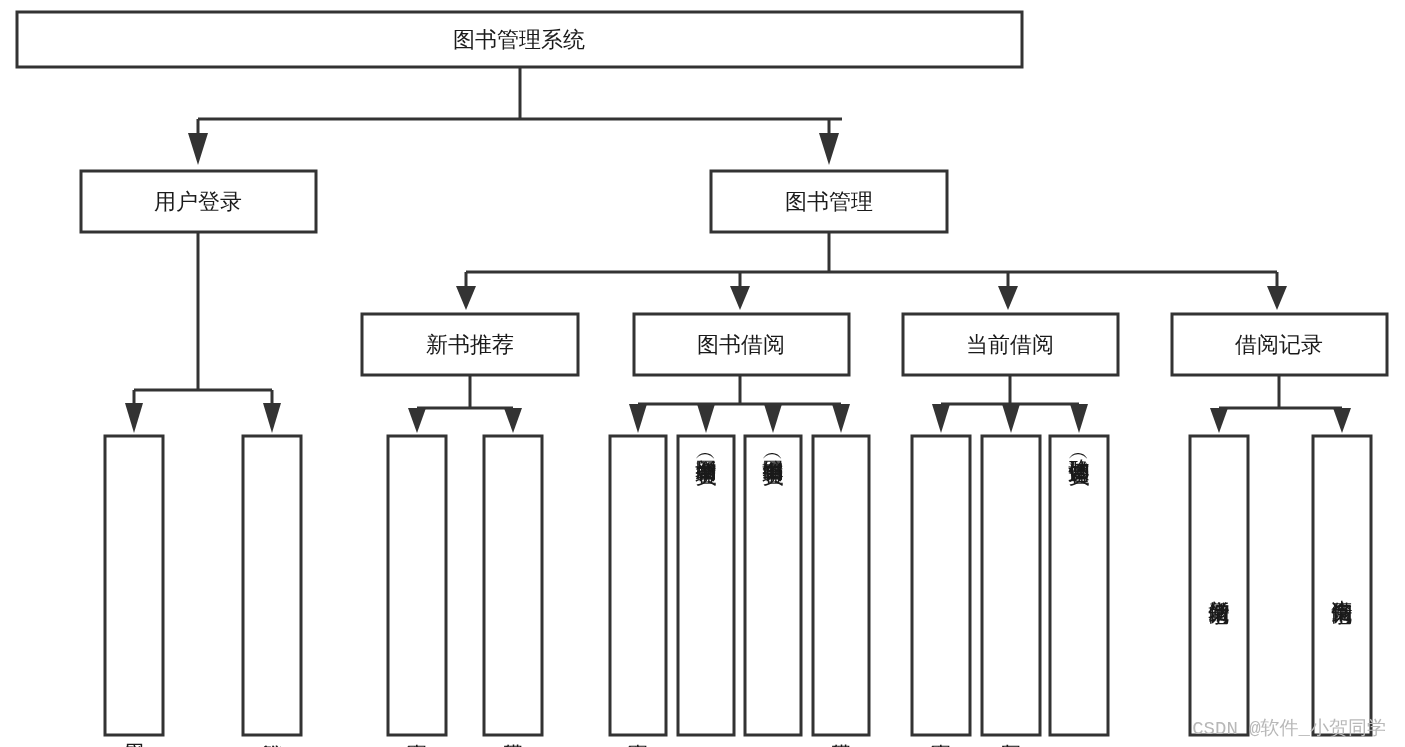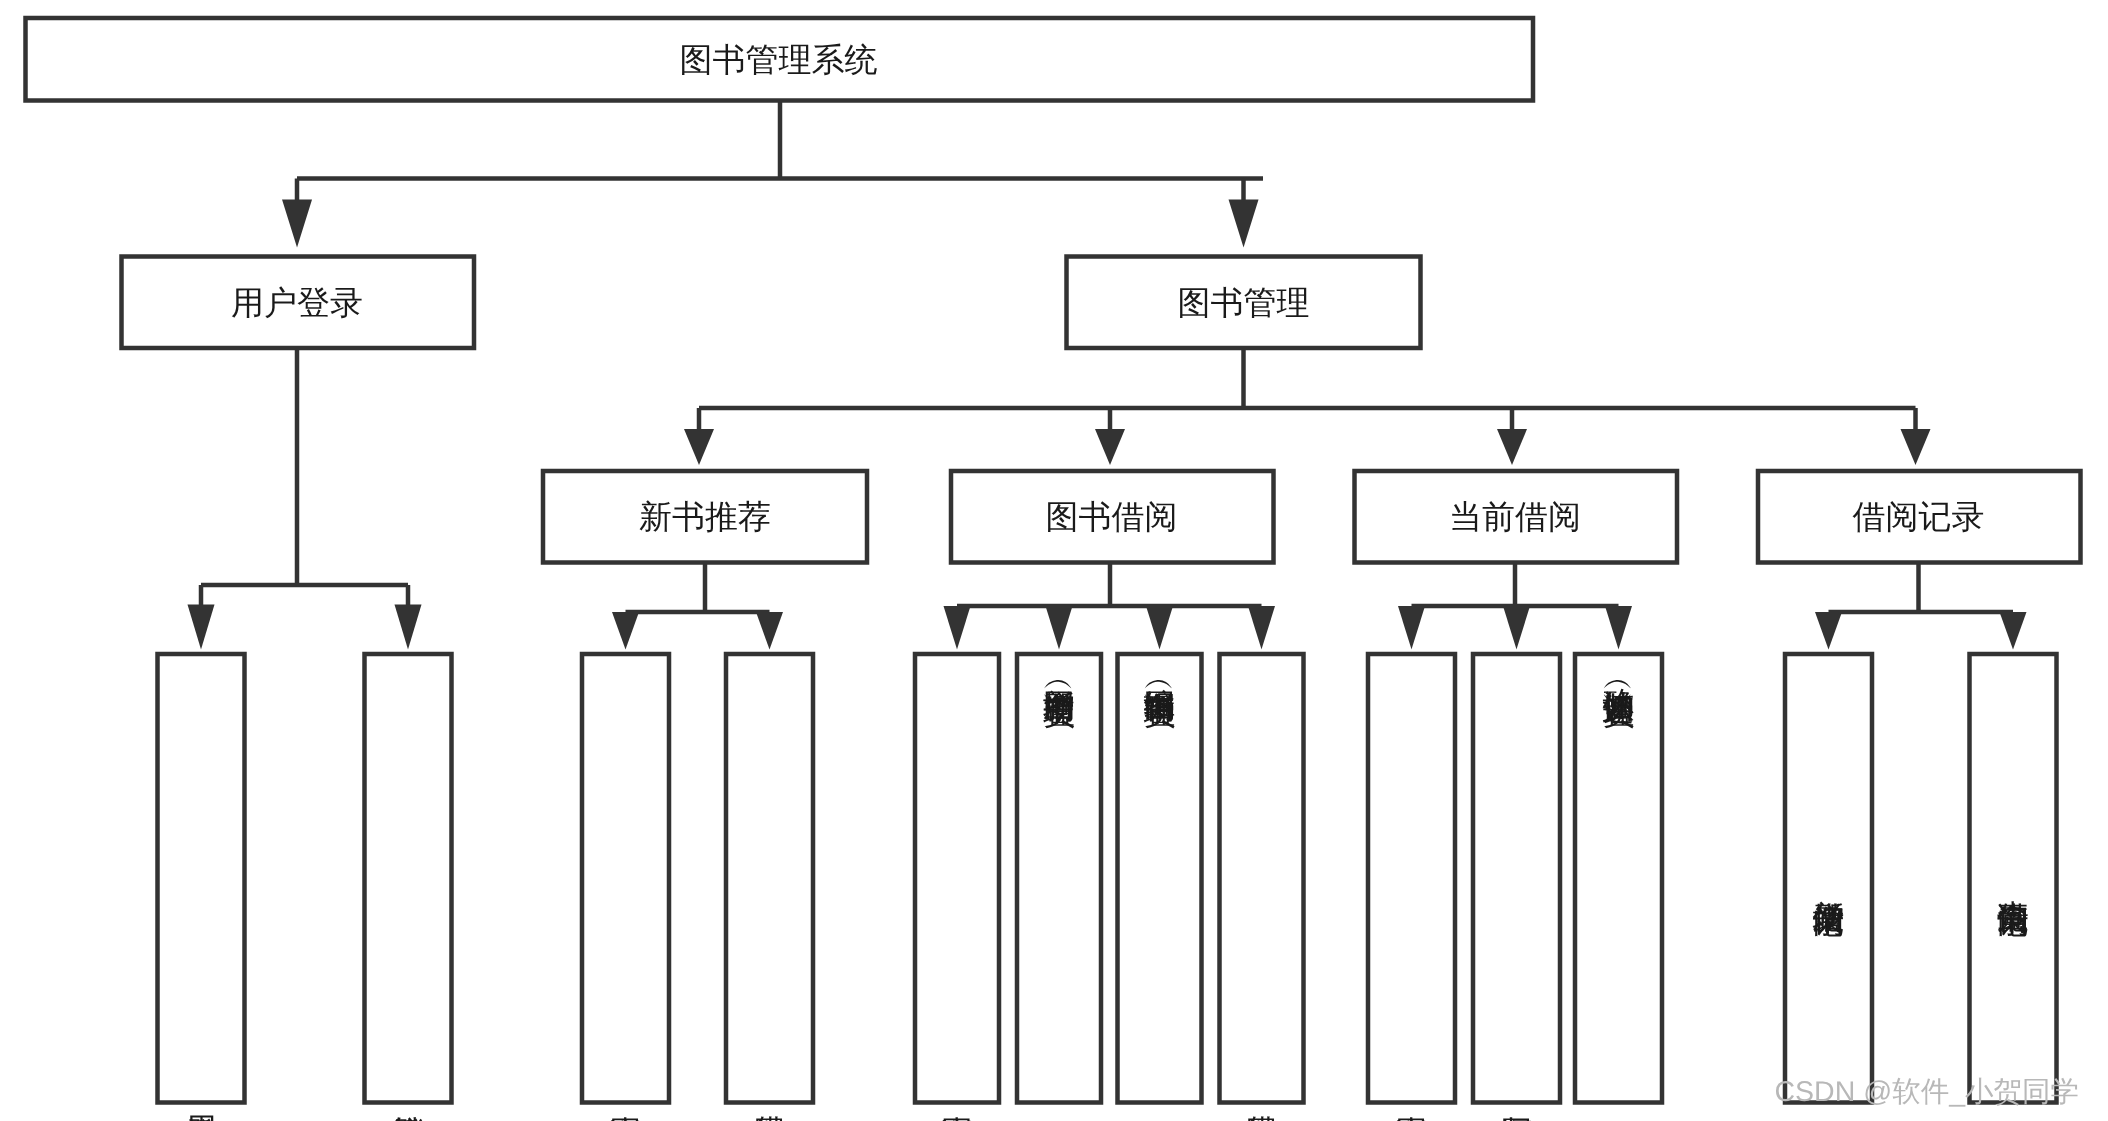--- a/index.html
+++ b/index.html
@@ -68,21 +68,21 @@
     line-height: 1.05;
     color: #1a1a1a;
     letter-spacing: 1px;
     white-space: nowrap;
     padding-bottom: 4px;
   }
   .watermark {
     position: absolute;
     right: 8px;
     bottom: 6px;
-    font-family: Liberation Sans, sans-serif;
+    font-family: Liberation Mono, monospace;
     font-size: 19px;
     color: #b8b8b8;
     white-space: nowrap;
     user-select: none;
   }
 </style>
 </head>
 <body>
 
 <div id="diagram-root">

